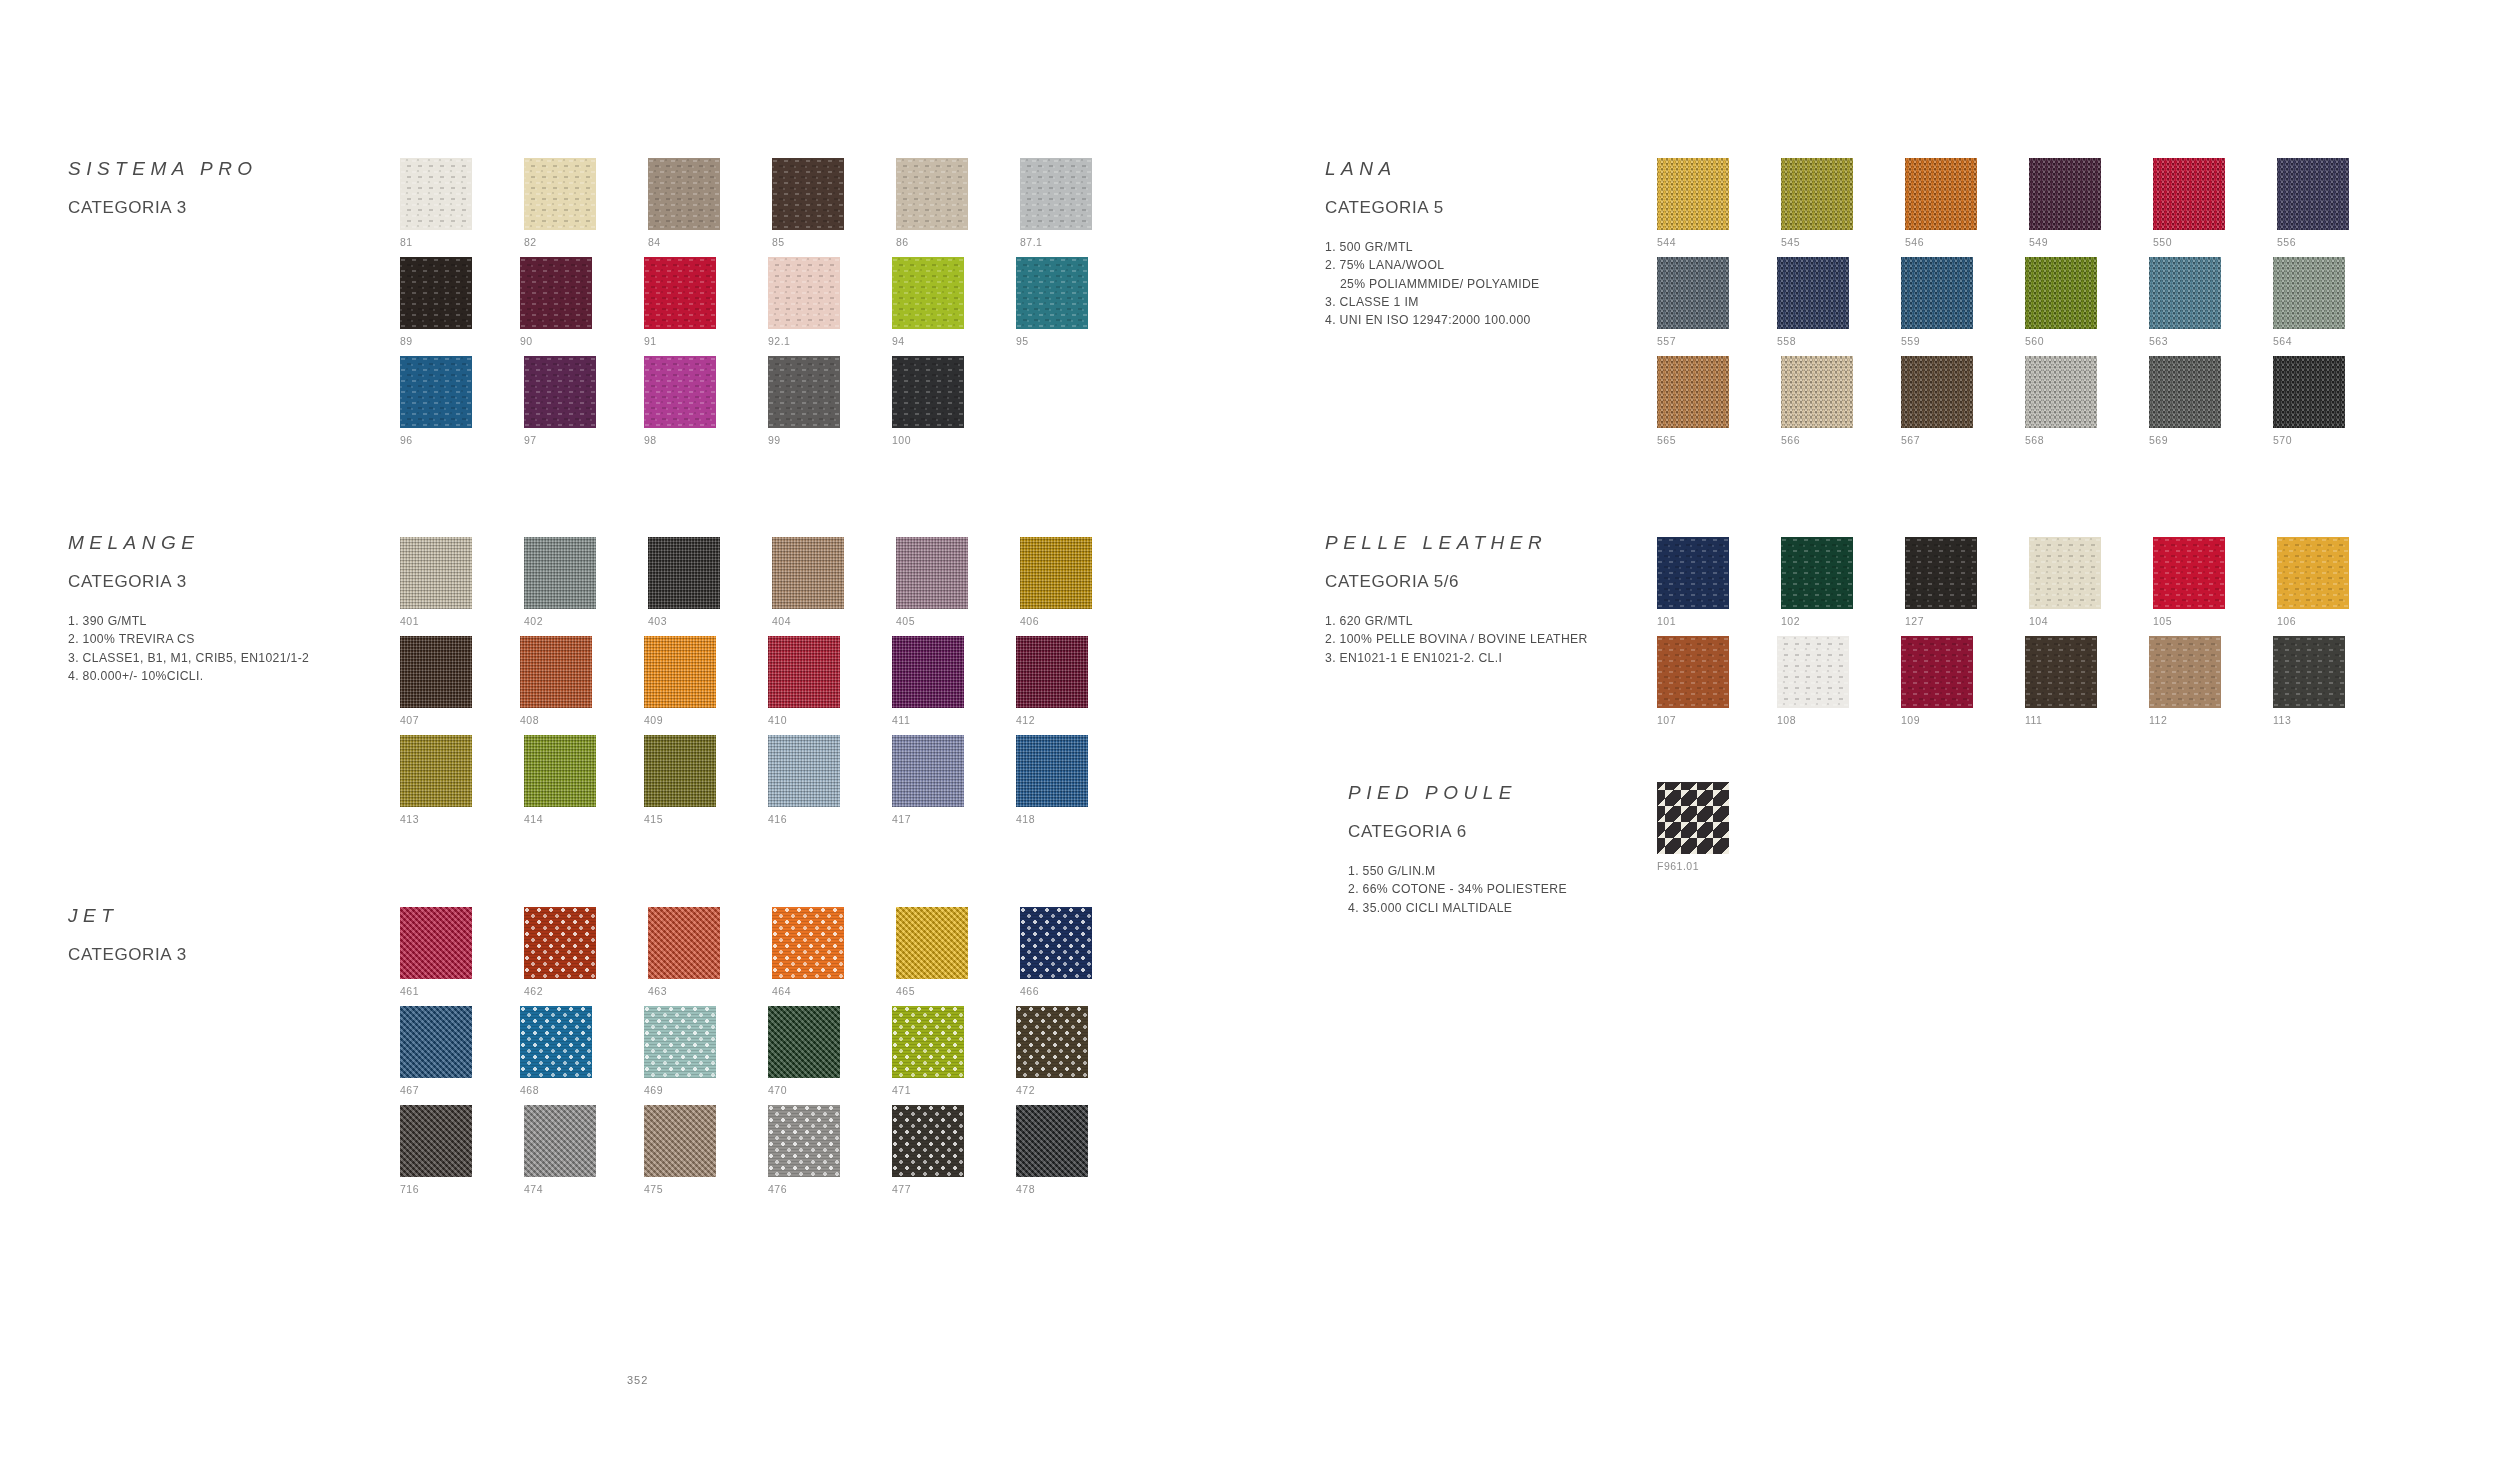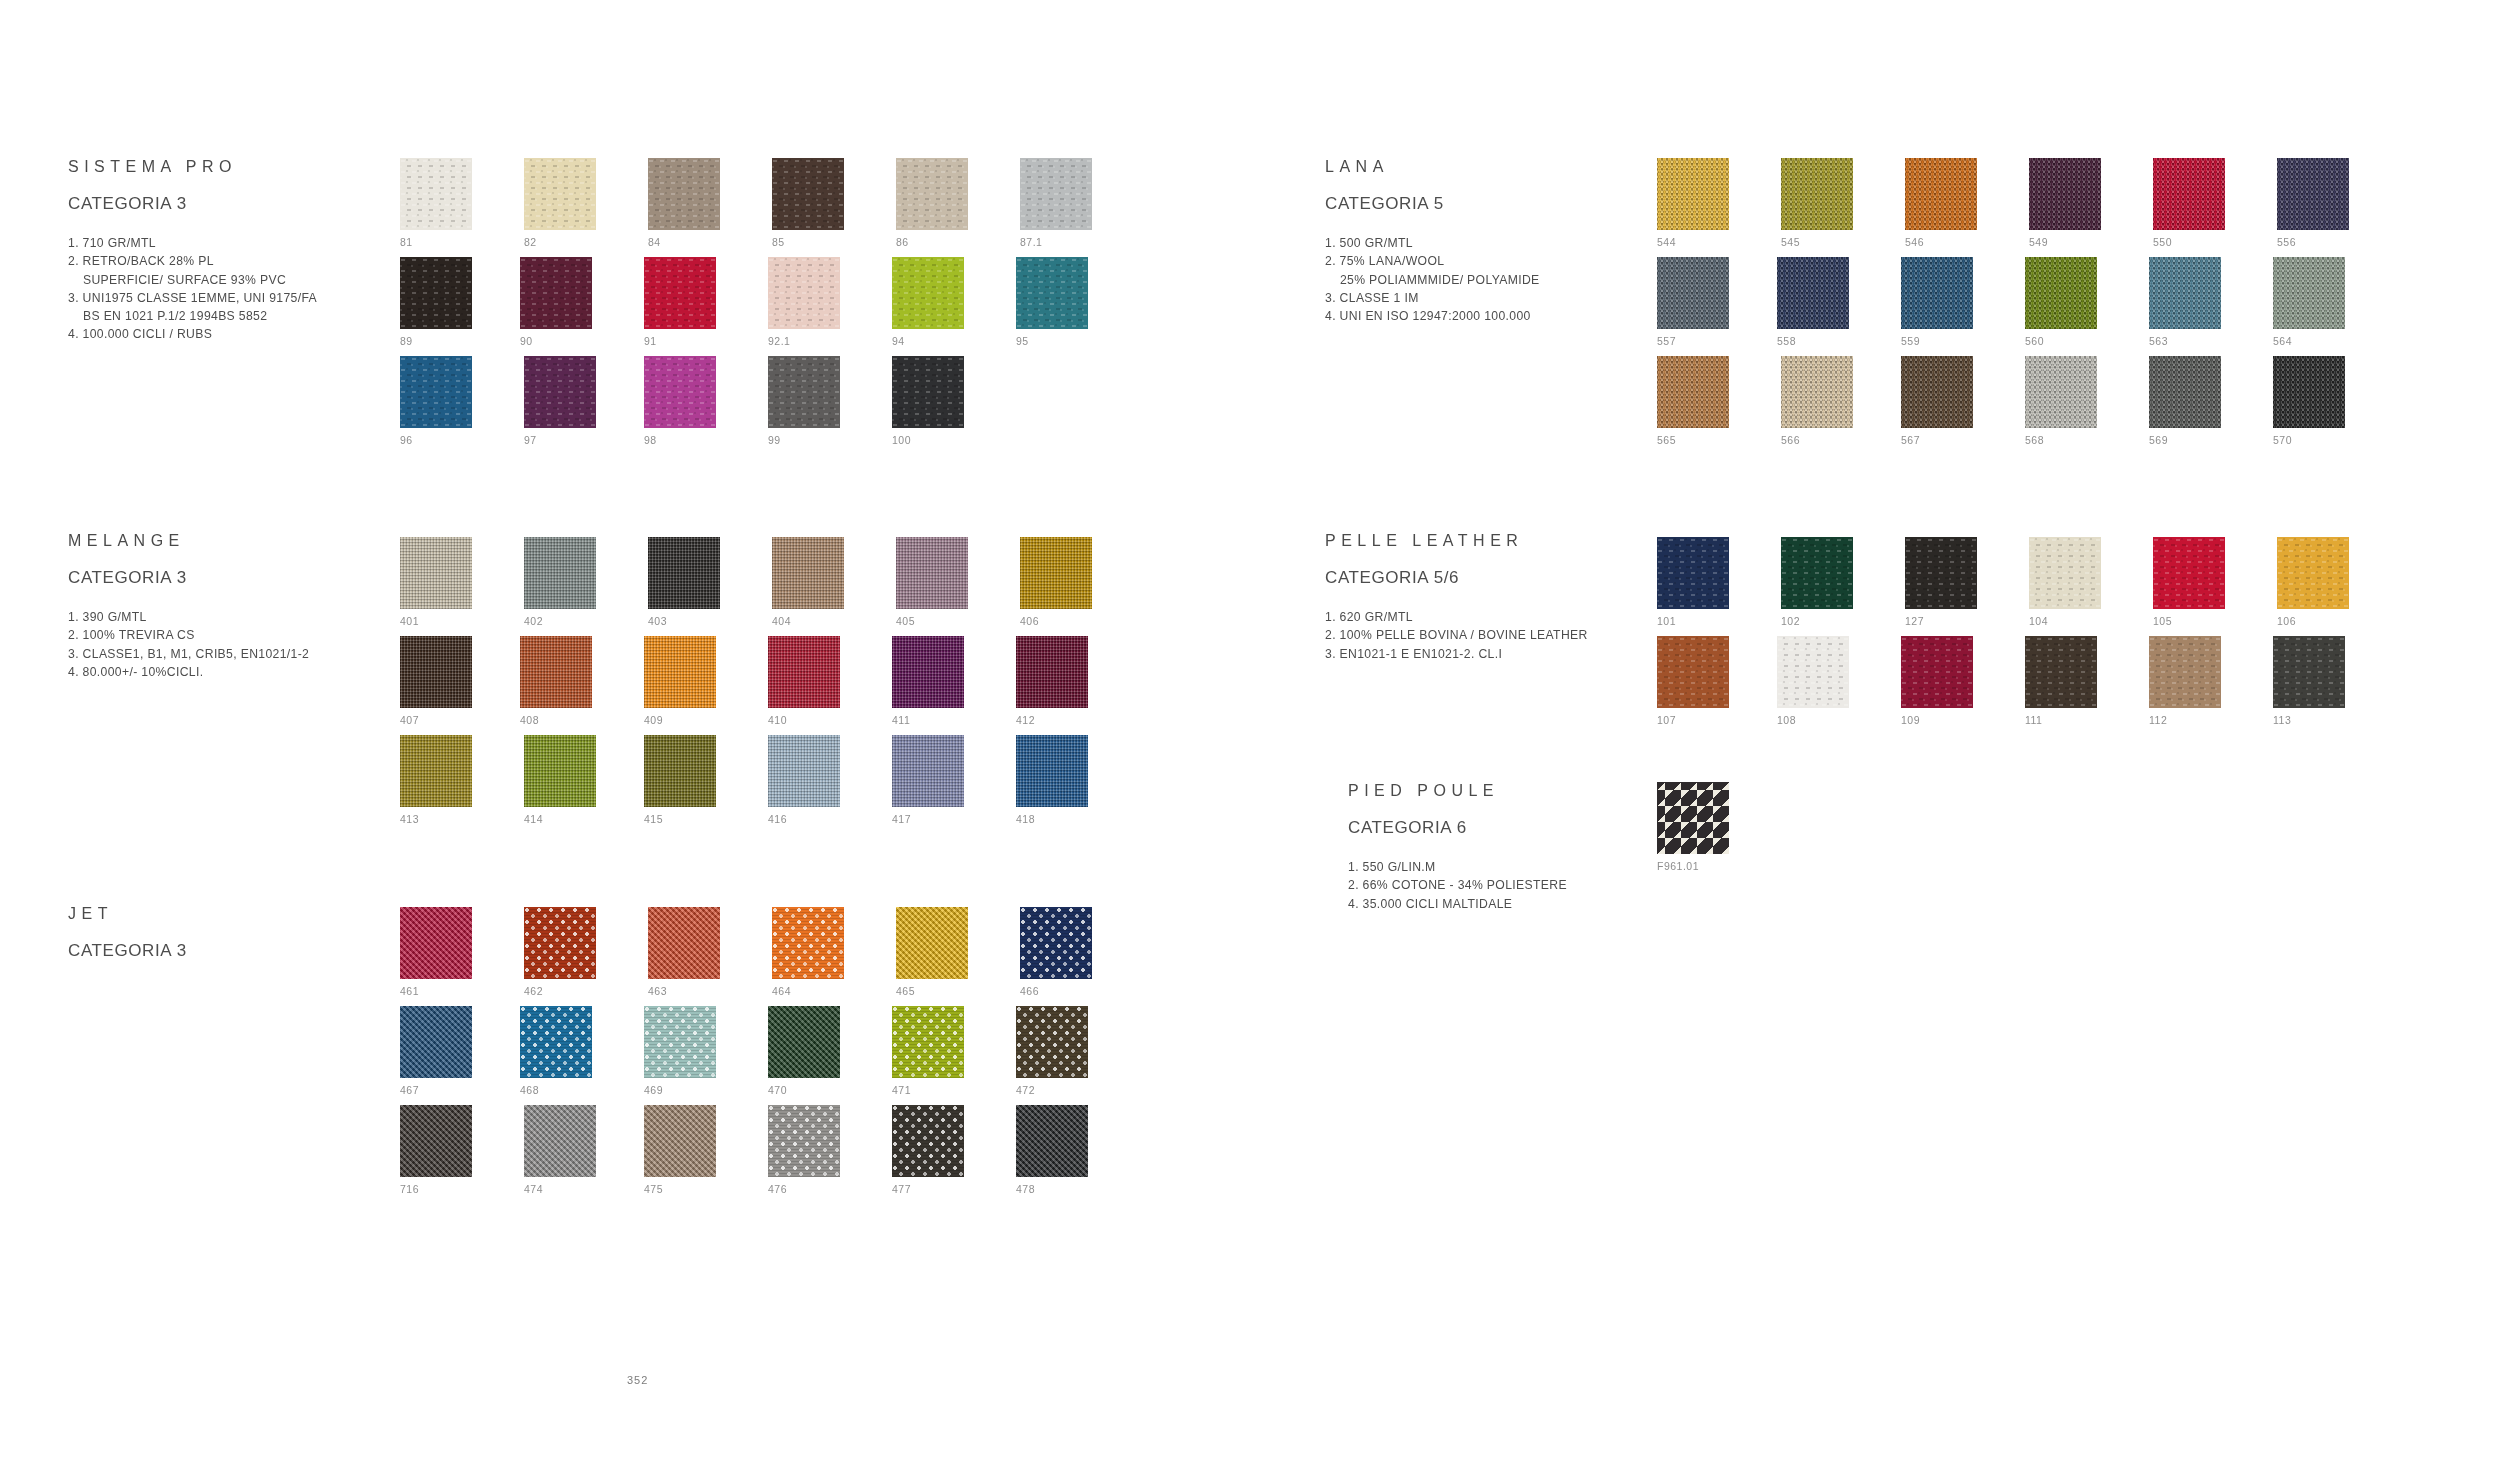--- a/index.html
+++ b/index.html
@@ -11,26 +11,27 @@
     overflow:hidden;
     position:relative;
   }
   .spread{position:absolute;inset:0;display:flex;}
   .page{position:relative;width:1250px;height:1468px;}
   .page-inner{position:absolute;left:0;top:0;width:100%;height:100%;}
 
   
   .section{position:absolute;}
   .sec-title{
-    font-size:16px;
+    font-size:19px;
     letter-spacing:5.5px;
     color:#4a4a4a;
     font-weight:400;
     margin:0 0 18px 0;
     white-space:nowrap;
+    font-style:italic;
   }
   .sec-cat{
     font-size:17px;
     letter-spacing:.6px;
     color:#4d4d4d;
     margin:0 0 20px 0;
   }
   .sec-specs{margin:0;padding:0;list-style:none;}
   .sec-specs li{
     font-size:12.2px;
@@ -130,28 +131,20 @@
 </head>
 <body>
 
 <div class="spread">
 
   <div class="page">
     <div class="page-inner" id="left-inner">
         <div class="section" style="left: 68px; top: 158px;">
           <div class="sec-title">SISTEMA PRO</div>
           <div class="sec-cat">CATEGORIA 3</div>
-          <ul class="sec-specs">
-            <li>1. 710 GR/MTL</li>
-            <li>2. RETRO/BACK 28% PL</li>
-            <li>    SUPERFICIE/ SURFACE 93% PVC</li>
-            <li>3. UNI1975 CLASSE 1EMME, UNI 9175/FA</li>
-            <li>    BS EN 1021 P.1/2 1994BS 5852</li>
-            <li>4. 100.000 CICLI / RUBS</li>
-          </ul>
         </div>
         <div class="grid" style="left: 400px; top: 158px; width: 860px;">
           <div class="cell">
             <span class="sw tex-leather" title="81" style="background-color: rgb(233, 230, 222);"></span>
             <span class="code">81</span>
           </div>
           <div class="cell">
             <span class="sw tex-leather" title="82" style="background-color: rgb(229, 217, 178);"></span>
             <span class="code">82</span>
           </div>

